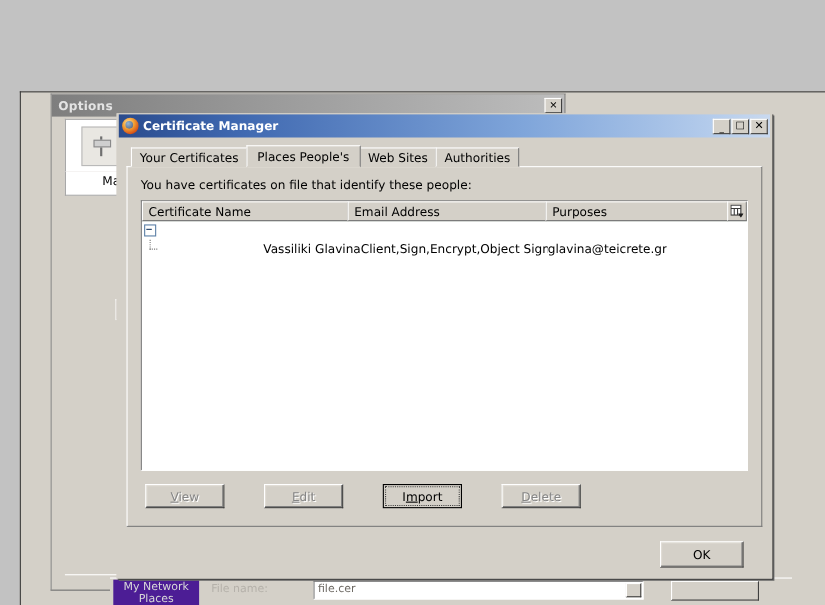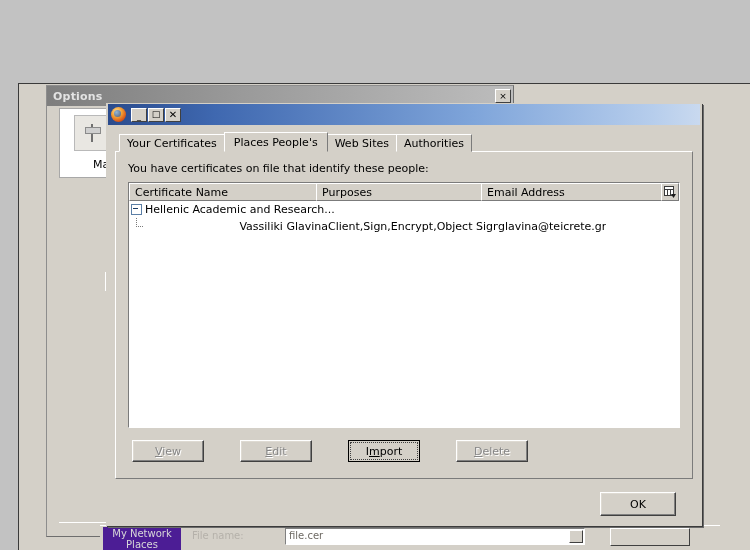--- a/index.html
+++ b/index.html
@@ -557,20 +557,21 @@
       <span>file.cer</span>
       <span id="fd-filename-arrow"></span>
     </div>
     <div id="fd-open-btn"></div>
   </div>
 
   <div id="certmgr">
 
     <div id="certmgr-titlebar">
       <span id="certmgr-icon"></span>
+      <span id="certmgr-title-text">Certificate Manager</span>
       <span id="certmgr-winbtns">
         <span class="win-btn" style="font-size:8px;line-height:8px;padding-top:4px;">_</span>
         <span class="win-btn" style="font-size:9px;line-height:11px;">□</span>
         <span class="win-btn" style="font-size:10px;line-height:11px;">✕</span>
       </span>
     </div>
 
     <div id="certmgr-client">
 
       <div id="tabstrip">
@@ -581,38 +582,37 @@
       </div>
 
       <div id="tabpanel">
 
         <div id="intro-text">You have certificates on file that identify these people:</div>
 
         <div id="cert-list">
 
           <div id="list-header">
             <div class="col-header" id="col-name">Certificate Name</div>
+            <div class="col-header" id="col-email">Email Address</div>
             <div class="col-header" id="col-purposes">Purposes</div>
-            <div class="col-header" id="col-email">Email Address</div>
             <div class="col-header" id="col-picker">
               <svg width="12" height="12" viewBox="0 0 12 12" aria-hidden="true">
                 <rect x="0.5" y="0.5" width="9" height="9" fill="#ffffff" stroke="#3a3a3a"></rect>
                 <line x1="0.5" y1="3.5" x2="9.5" y2="3.5" stroke="#3a3a3a"></line>
                 <line x1="3.5" y1="3.5" x2="3.5" y2="9.5" stroke="#3a3a3a"></line>
                 <line x1="6.5" y1="3.5" x2="6.5" y2="9.5" stroke="#3a3a3a"></line>
                 <polygon points="7,8 12,8 9.5,12" fill="#1b1b1b"></polygon>
               </svg>
             </div>
           </div>
 
           <div id="list-rows">
 
             <div class="tree-row">
               <span class="expander"></span>
-              <span class="cell-name" style="width:auto">Hellenic Academic and Research...</span>
             </div>
 
             <div class="tree-child">
               <span class="tree-elbow"></span>
               <span class="cell-name">Vassiliki Glavina</span>
               <span class="cell-purposes">Client,Sign,Encrypt,Object Signer</span>
               <span class="cell-email">glavina@teicrete.gr</span>
             </div>
 
           </div>

